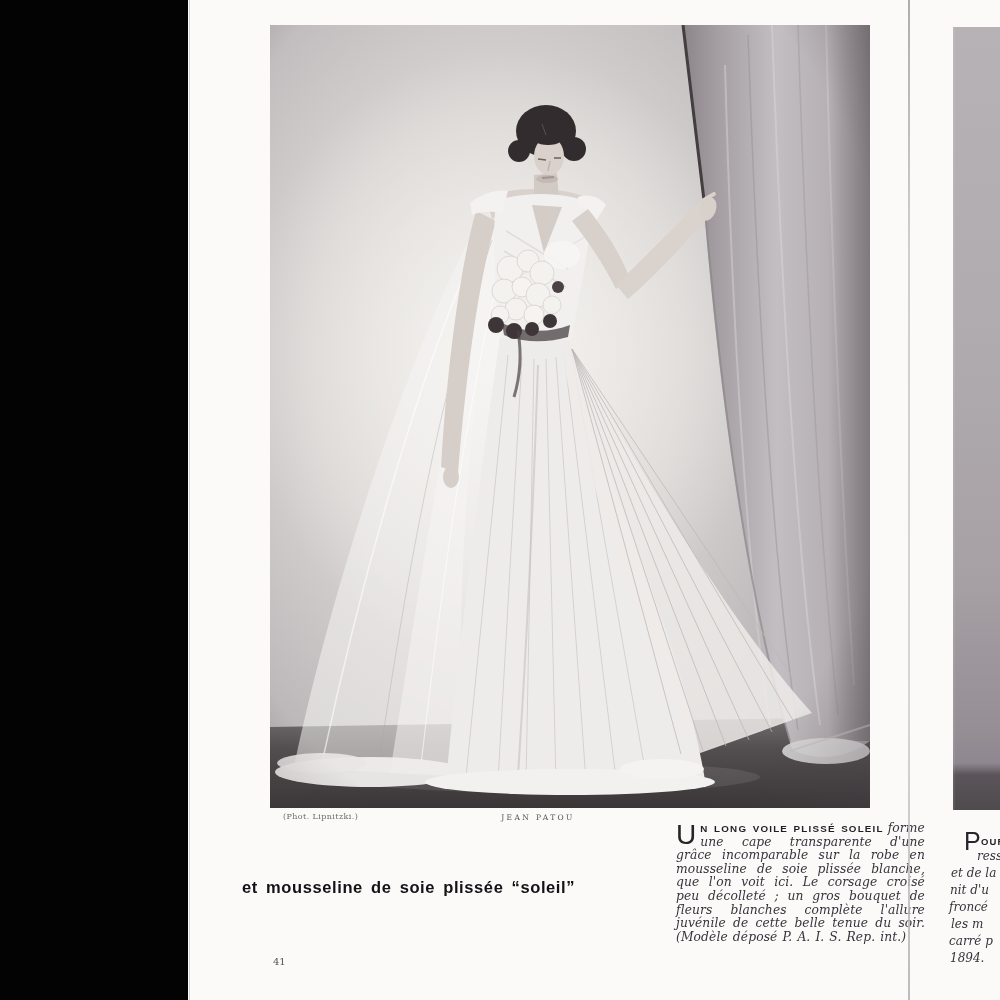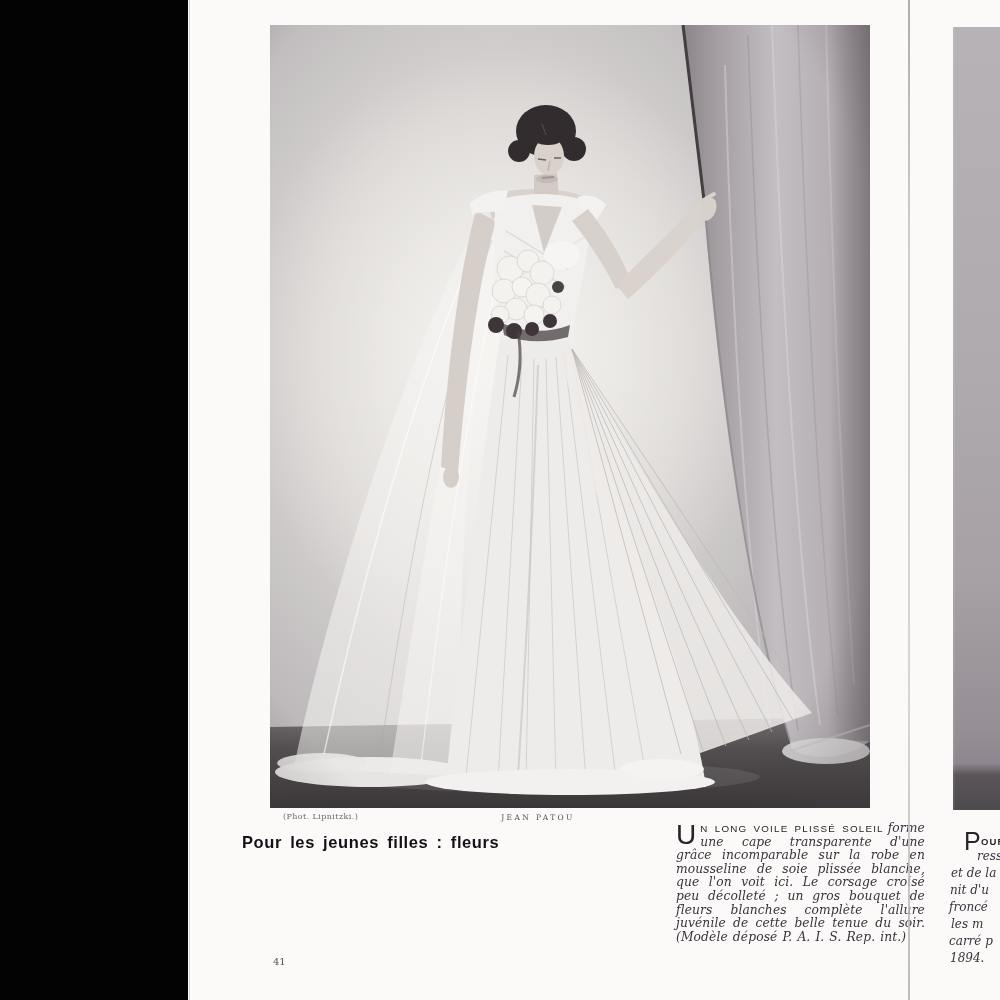--- a/index.html
+++ b/index.html
@@ -19,21 +19,21 @@
   .headline{position:absolute;left:242px;font-family:"Liberation Sans",sans-serif;
           font-weight:700;font-size:16.5px;letter-spacing:.6px;word-spacing:3px;color:#141217;}
   .headline.l1{top:833px;}
   .headline.l2{top:878px;}
   .caption-block{position:absolute;left:676px;top:822px;width:249px;}
   .caption-block p{margin:0;text-align:justify;font-family:"DejaVu Serif",serif;
           font-style:italic;font-size:12.3px;line-height:13.6px;color:#37333d;
           letter-spacing:.1px;word-spacing:1px;}
   .dropcap{float:left;font-family:"Liberation Sans",sans-serif;font-style:normal;
           font-weight:400;font-size:28px;line-height:22px;margin:2px 4px 0 0;color:#27242b;}
-  .lead{font-family:"Liberation Sans",sans-serif;font-style:normal;font-weight:400;
+  .lead{font-family:"Liberation Sans",sans-serif;font-style:normal;font-weight:700;
           font-size:9.8px;letter-spacing:1.2px;color:#201e24;margin-right:4px;}
   .page-number{position:absolute;left:273px;top:956px;font-size:10px;color:#55535a;
           font-family:"DejaVu Serif",serif;}
   .next-photo{position:absolute;left:953px;top:27px;width:47px;height:783px;
           background-image:
             linear-gradient(90deg,rgba(255,255,255,.07) 0 2px,rgba(0,0,0,0) 2px 9px),
             linear-gradient(180deg,#b7b2b5 0%,#b0abaf 40%,#a7a1a6 70%,#958e94 90%,#8e8791 94%,#5b5559 95.5%,#4f4a4e 100%);}
   .np-line{position:absolute;font-family:"DejaVu Serif",serif;font-style:italic;
           font-size:12px;color:#37333d;white-space:nowrap;}
   .np-dropcap{position:absolute;left:964px;top:830px;font-family:"Liberation Sans",sans-serif;
@@ -193,21 +193,21 @@
         <path d="M248,306 C252,330 250,352 244,372" stroke="#4a4145" stroke-width="3" fill="none" opacity="0.7"></path>
       </g>
 
       <rect width="600" height="783" fill="url(#vinG)"></rect>
     </svg>
   </div>
 
   <div class="photo-credit">(Phot. Lipnitzki.)</div>
   <div class="designer-credit">JEAN PATOU</div>
 
-  <div class="headline l1">Pour les jeunes filles : fleurs</div>
+  <div class="headline l2">et mousseline de soie plissée “soleil”</div>
 
   <div class="caption-block">
     <p>
       <span class="dropcap">U</span><span class="lead">N LONG VOILE PLISSÉ SOLEIL</span><span>forme une cape transparente d'une grâce incomparable sur la robe en mousseline de soie plissée blanche, que l'on voit ici. Le corsage croisé peu décolleté ; un gros bouquet de fleurs blanches complète l'allure juvénile de cette belle tenue du soir. (Modèle déposé P. A. I. S. Rep. int.)</span>
     </p>
   </div>
 
   <div class="page-number">41</div>
 
   <div class="gutter"></div>

